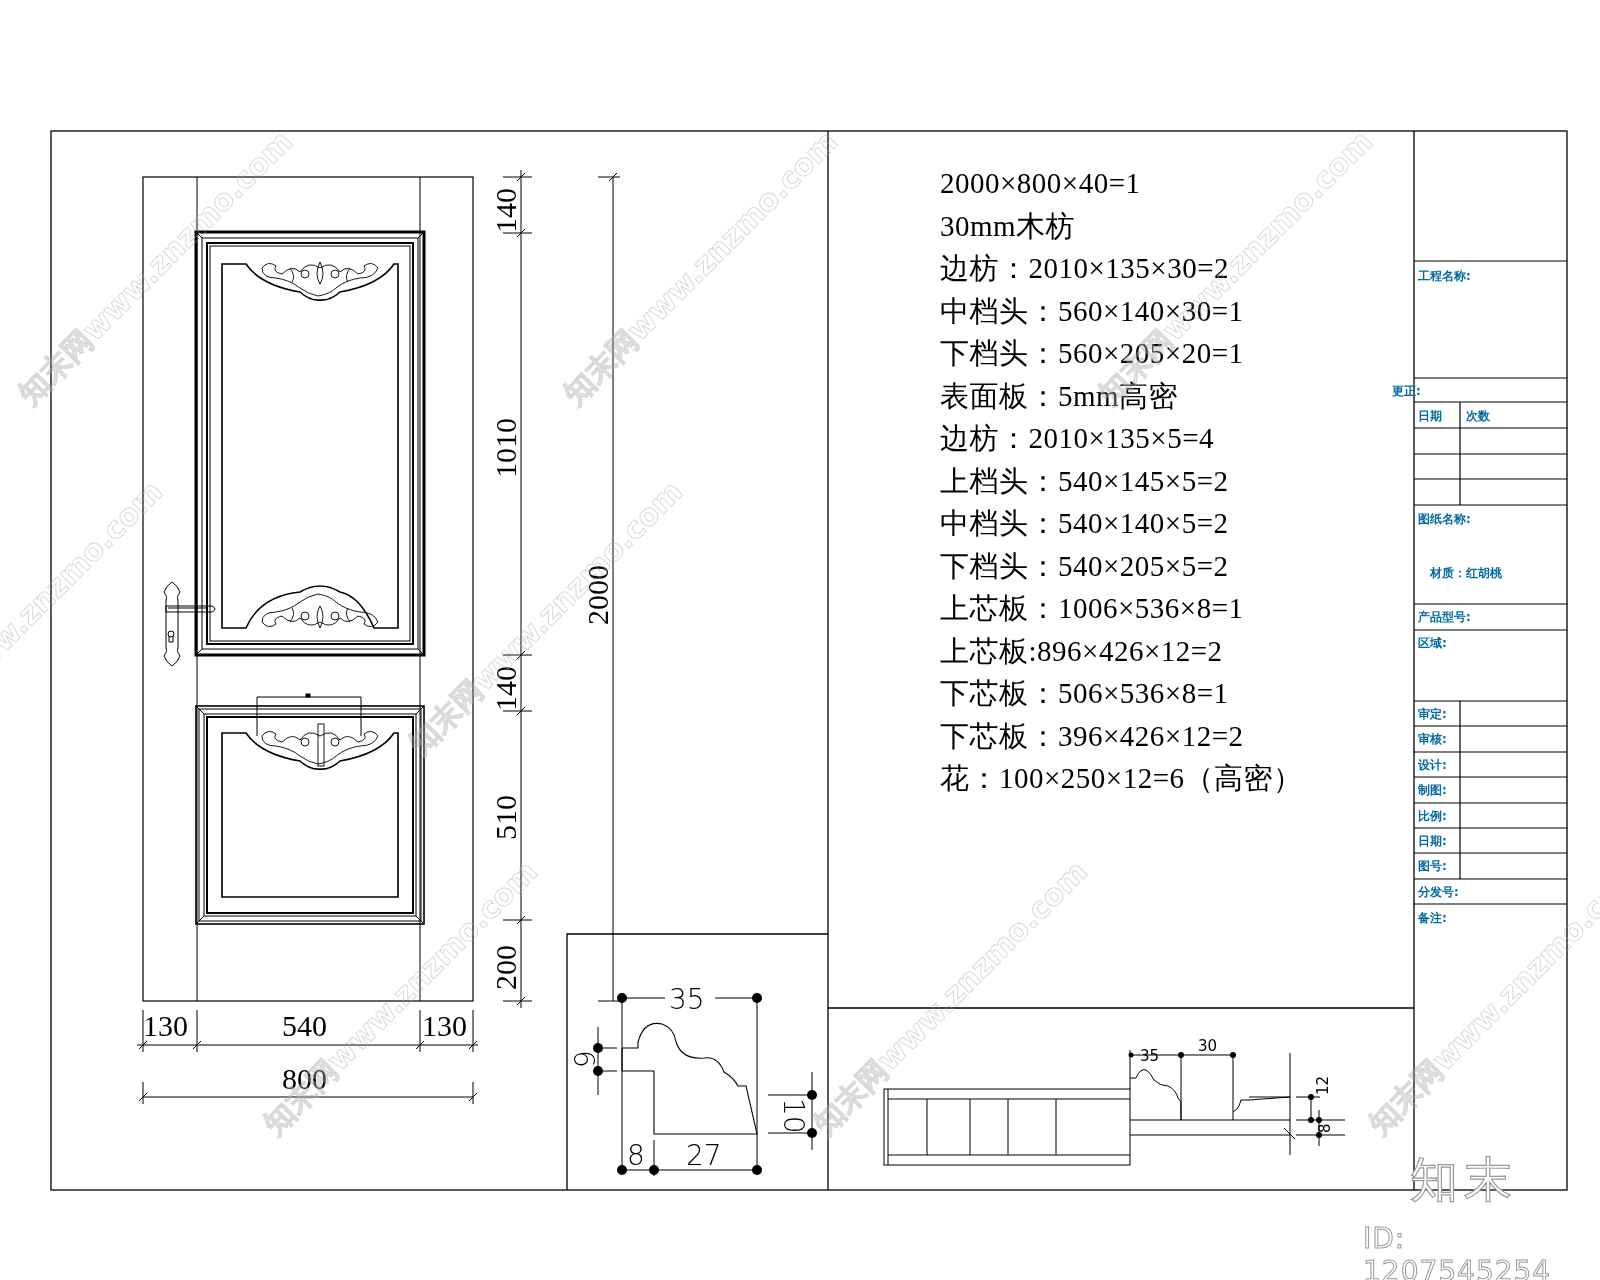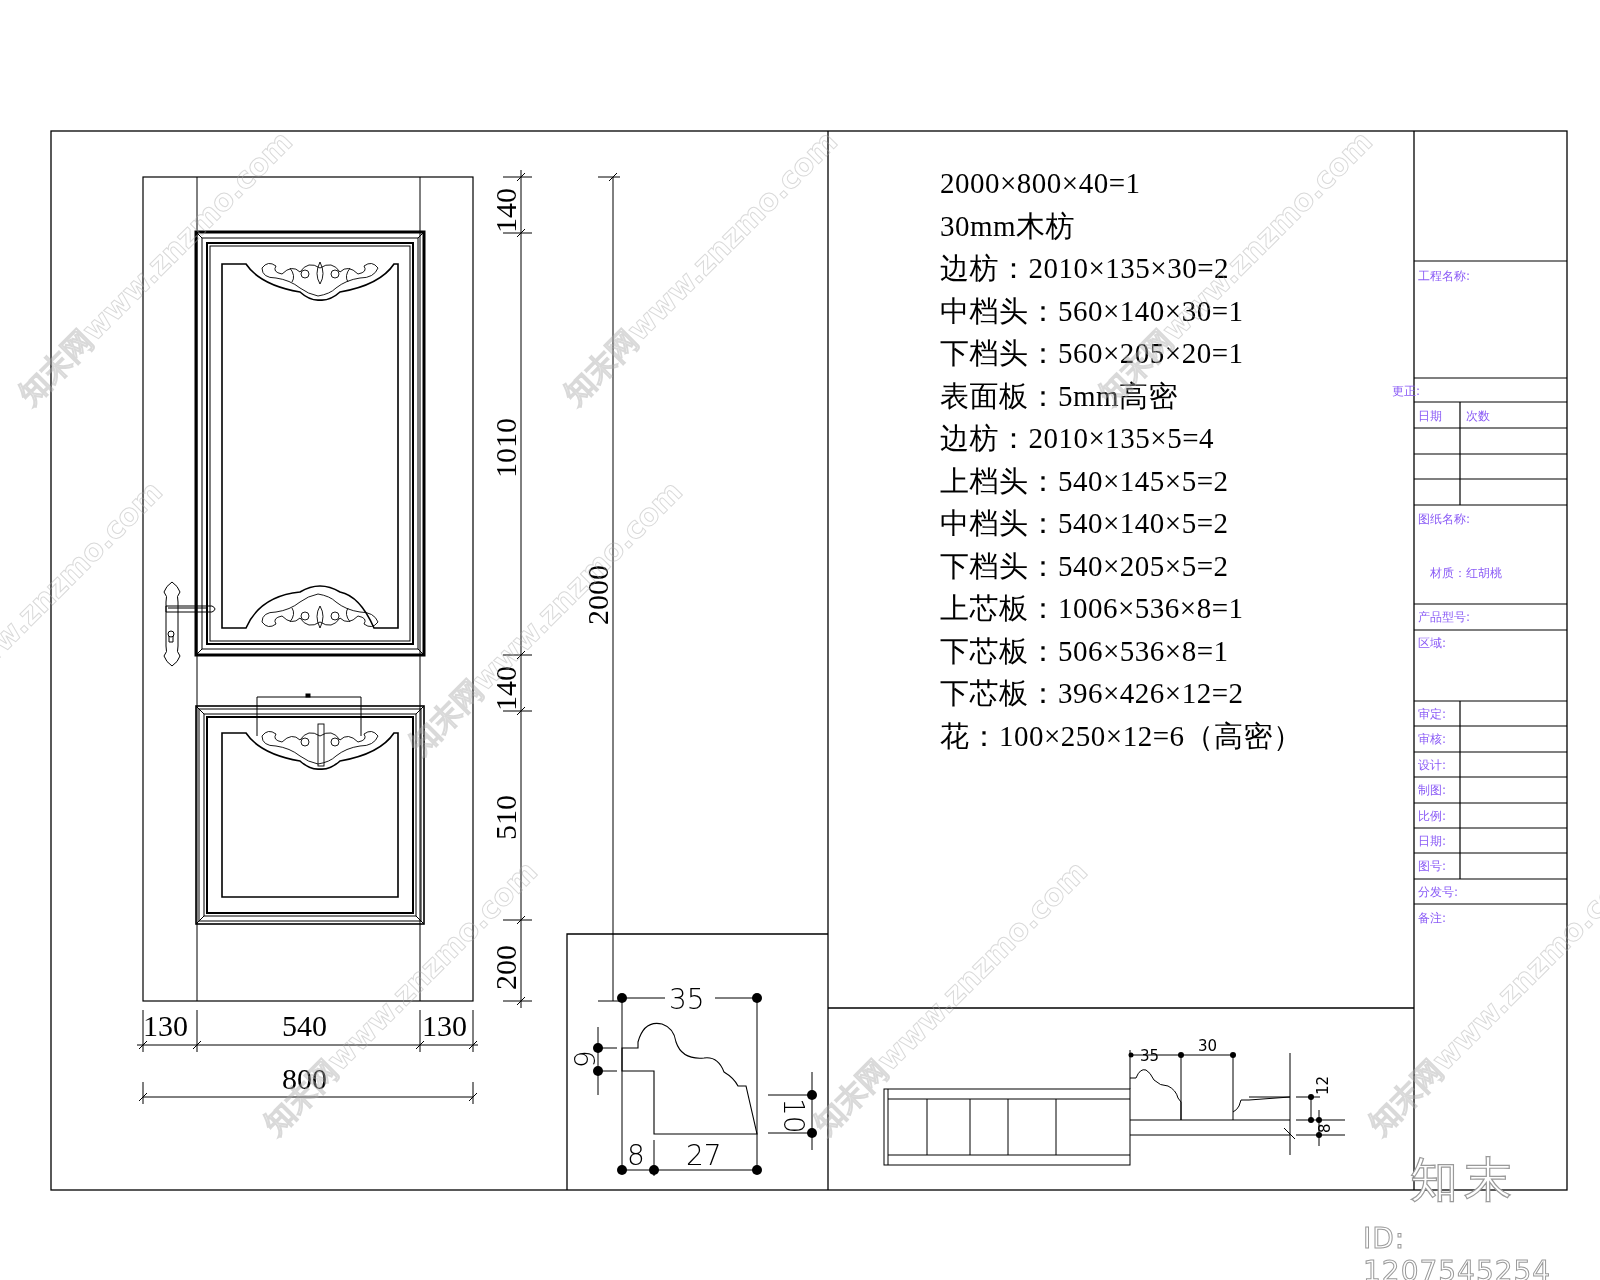--- a/index.html
+++ b/index.html
@@ -3,21 +3,21 @@
 <meta charset="utf-8">
 <style>
   html, body { margin: 0; padding: 0; background: #ffffff; }
   body { width: 1600px; height: 1280px; position: relative; overflow: hidden;
          font-family: "Liberation Serif", "DejaVu Serif", serif; color: #000; }
   svg.drawing { position: absolute; left: 0; top: 0; }
   .spec { position: absolute; left: 940px; top: 162px; }
   .spec-line { font-family: "Liberation Serif", "DejaVu Serif", serif; font-size: 29px;
                line-height: 42.5px; white-space: nowrap; letter-spacing: 0.5px; }
   .tb-label { position: absolute; font-family: "DejaVu Sans", sans-serif; font-size: 12px;
-              color: #8b5cf6; white-space: nowrap; }
+              color: #0369a1; white-space: nowrap; font-weight: bold; }
   .wm-logo { position: absolute; left: 1410px; top: 1148px; font-family: "DejaVu Sans", sans-serif;
              font-size: 48px; color: #fff; -webkit-text-stroke: 1.2px #9a9a9a; letter-spacing: 6px; }
   .wm-id { position: absolute; left: 1363px; top: 1222px; font-family: "DejaVu Sans", sans-serif;
            font-size: 28px; color: #fff; -webkit-text-stroke: 1px #9a9a9a; letter-spacing: 1px; }
   .wm-diag { position: absolute; font-family: "DejaVu Sans", sans-serif; font-size: 30px; font-weight: bold;
              color: rgba(255,255,255,0); -webkit-text-stroke: 1px rgba(170,170,170,0.45);
              transform-origin: left top; white-space: nowrap; pointer-events: none; }
 </style>
 </head>
 <body>
@@ -258,20 +258,21 @@
   <div class="spec-line">30mm木枋</div>
   <div class="spec-line">边枋：2010×135×30=2</div>
   <div class="spec-line">中档头：560×140×30=1</div>
   <div class="spec-line">下档头：560×205×20=1</div>
   <div class="spec-line">表面板：5mm高密</div>
   <div class="spec-line">边枋：2010×135×5=4</div>
   <div class="spec-line">上档头：540×145×5=2</div>
   <div class="spec-line">中档头：540×140×5=2</div>
   <div class="spec-line">下档头：540×205×5=2</div>
   <div class="spec-line">上芯板：1006×536×8=1</div>
+  <div class="spec-line">上芯板:896×426×12=2</div>
   <div class="spec-line">下芯板：506×536×8=1</div>
   <div class="spec-line">下芯板：396×426×12=2</div>
   <div class="spec-line">花：100×250×12=6（高密）</div>
 </div>
 
 <div>
   <span class="tb-label" style="left:1418px;top:268px">工程名称:</span>
   <span class="tb-label" style="left:1392px;top:383px">更正:</span>
   <span class="tb-label" style="left:1418px;top:408px">日期</span>
   <span class="tb-label" style="left:1466px;top:408px">次数</span>

